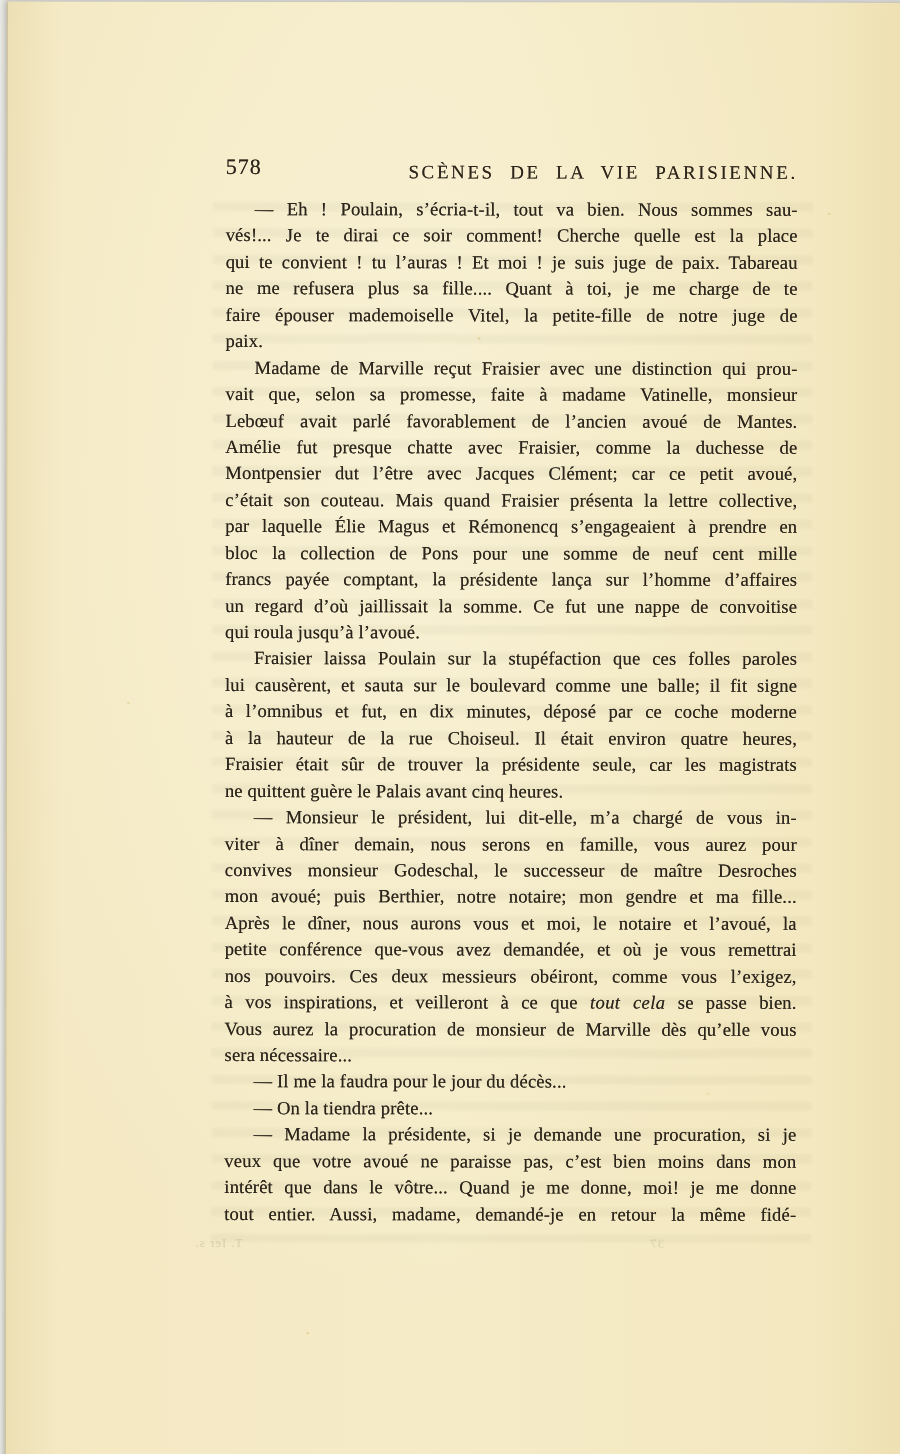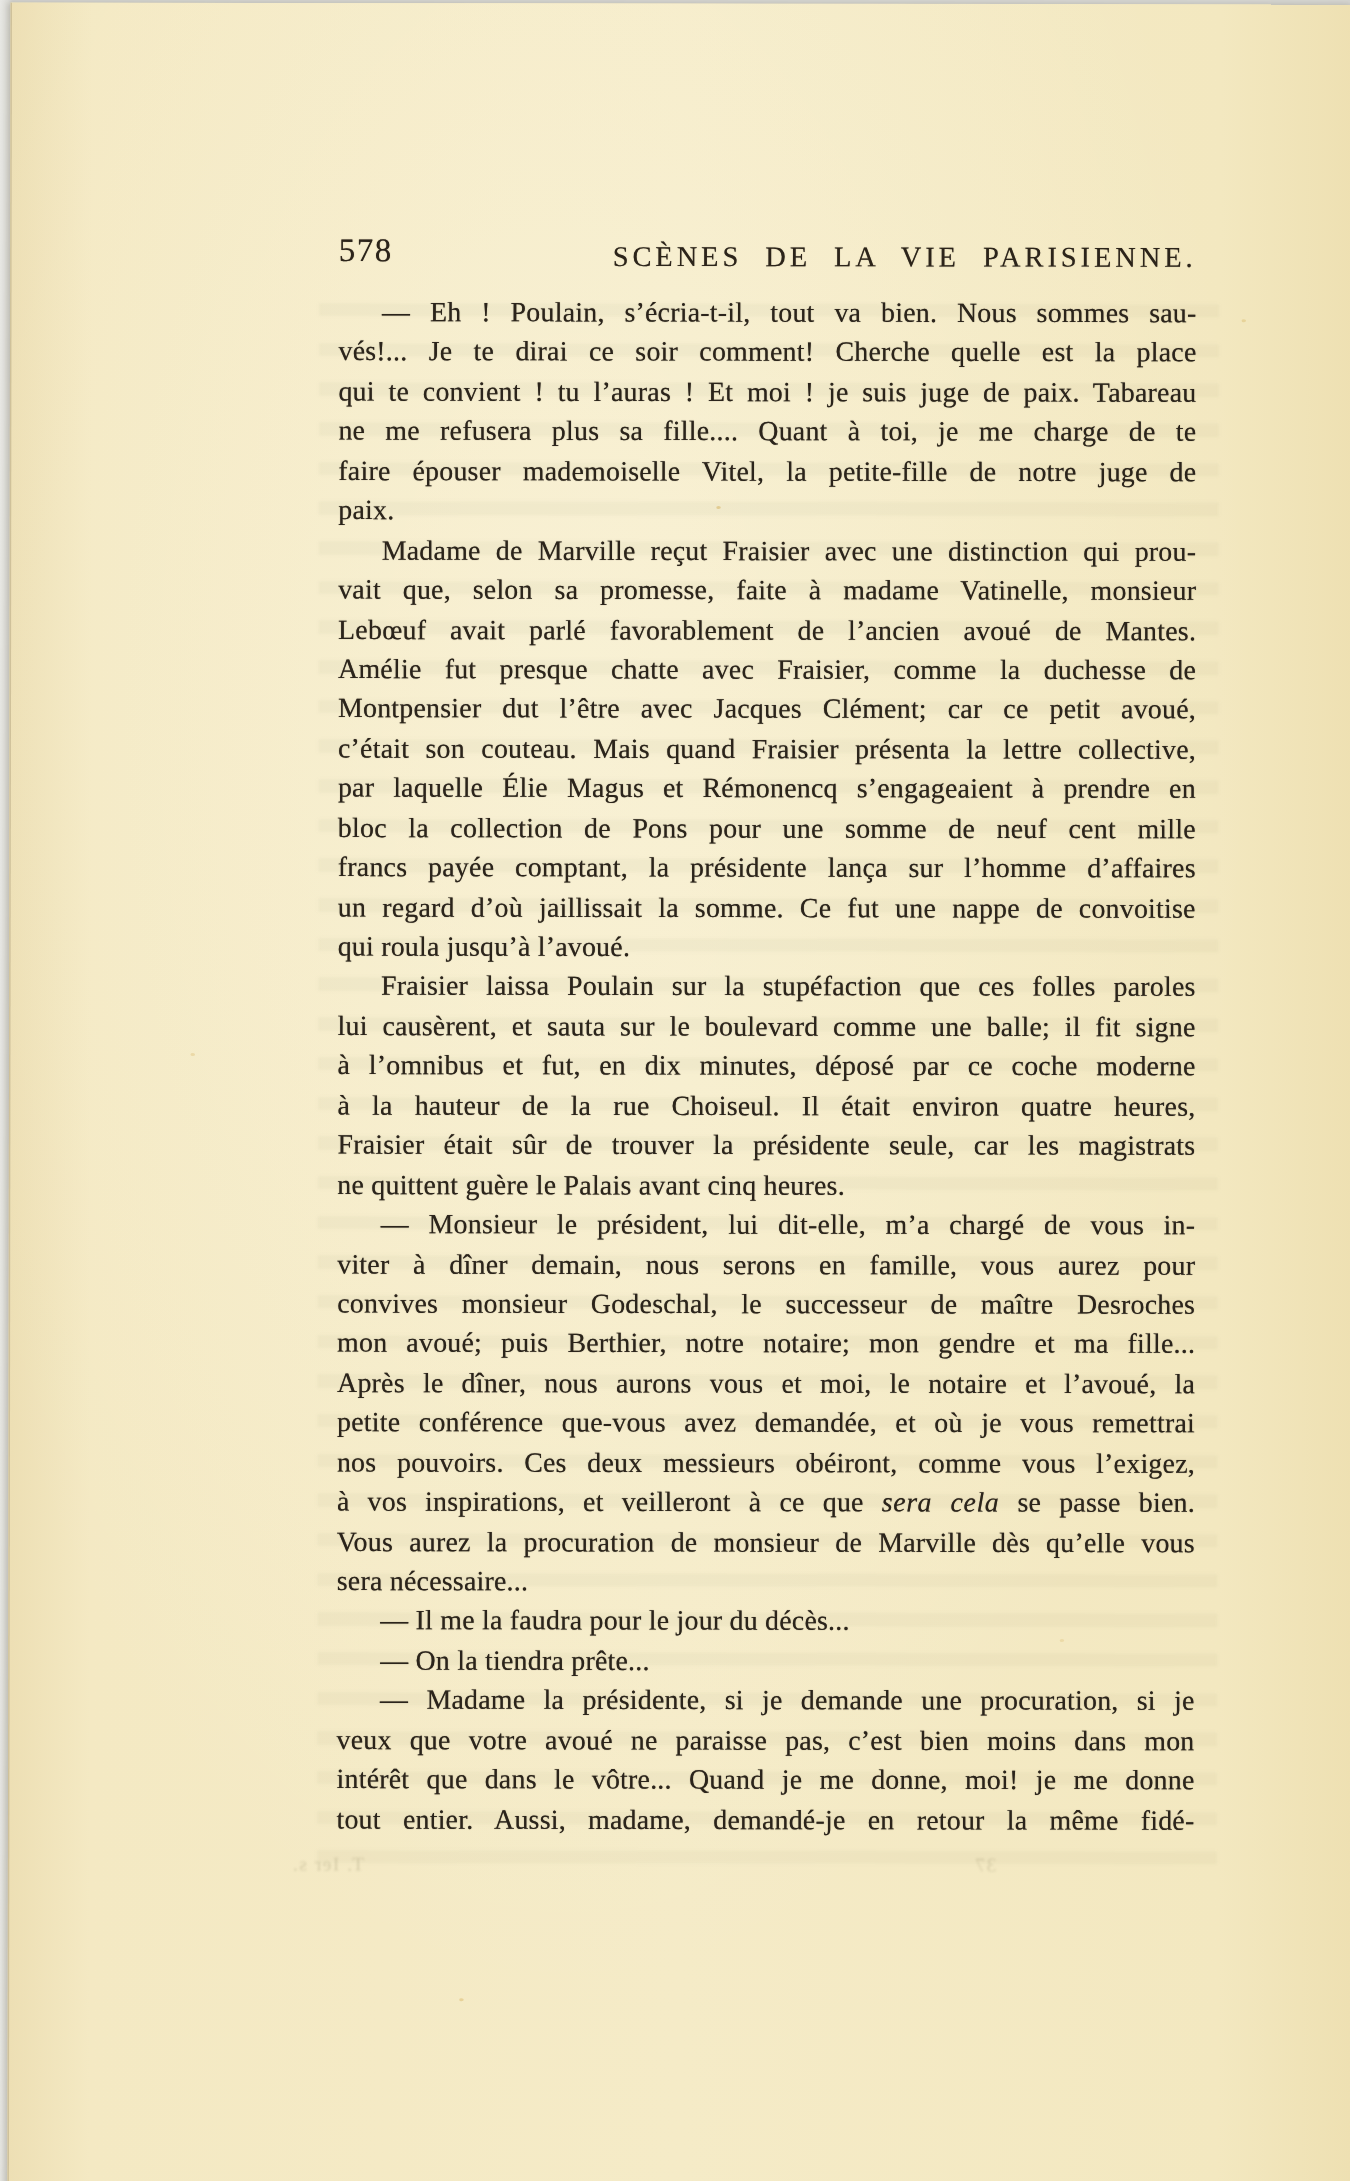--- a/index.html
+++ b/index.html
@@ -149,21 +149,21 @@
           <div class="line flush">ne quittent guère le Palais avant cinq heures.</div>
         </div>
         <div class="para">
           <div class="line indent">— Monsieur le président, lui dit-elle, m’a chargé de vous in-</div>
           <div class="line">viter à dîner demain, nous serons en famille, vous aurez pour</div>
           <div class="line">convives monsieur Godeschal, le successeur de maître Desroches</div>
           <div class="line">mon avoué; puis Berthier, notre notaire; mon gendre et ma fille...</div>
           <div class="line">Après le dîner, nous aurons vous et moi, le notaire et l’avoué, la</div>
           <div class="line">petite conférence que-vous avez demandée, et où je vous remettrai</div>
           <div class="line">nos pouvoirs. Ces deux messieurs obéiront, comme vous l’exigez,</div>
-          <div class="line">à vos inspirations, et veilleront à ce que <i>sera cela</i> se passe bien.</div>
+          <div class="line">à vos inspirations, et veilleront à ce que <i>tout cela</i> se passe bien.</div>
           <div class="line">Vous aurez la procuration de monsieur de Marville dès qu’elle vous</div>
           <div class="line flush">sera nécessaire...</div>
         </div>
         <div class="para">
           <div class="line indent flush">— Il me la faudra pour le jour du décès...</div>
         </div>
         <div class="para">
           <div class="line indent flush">— On la tiendra prête...</div>
         </div>
         <div class="para">

